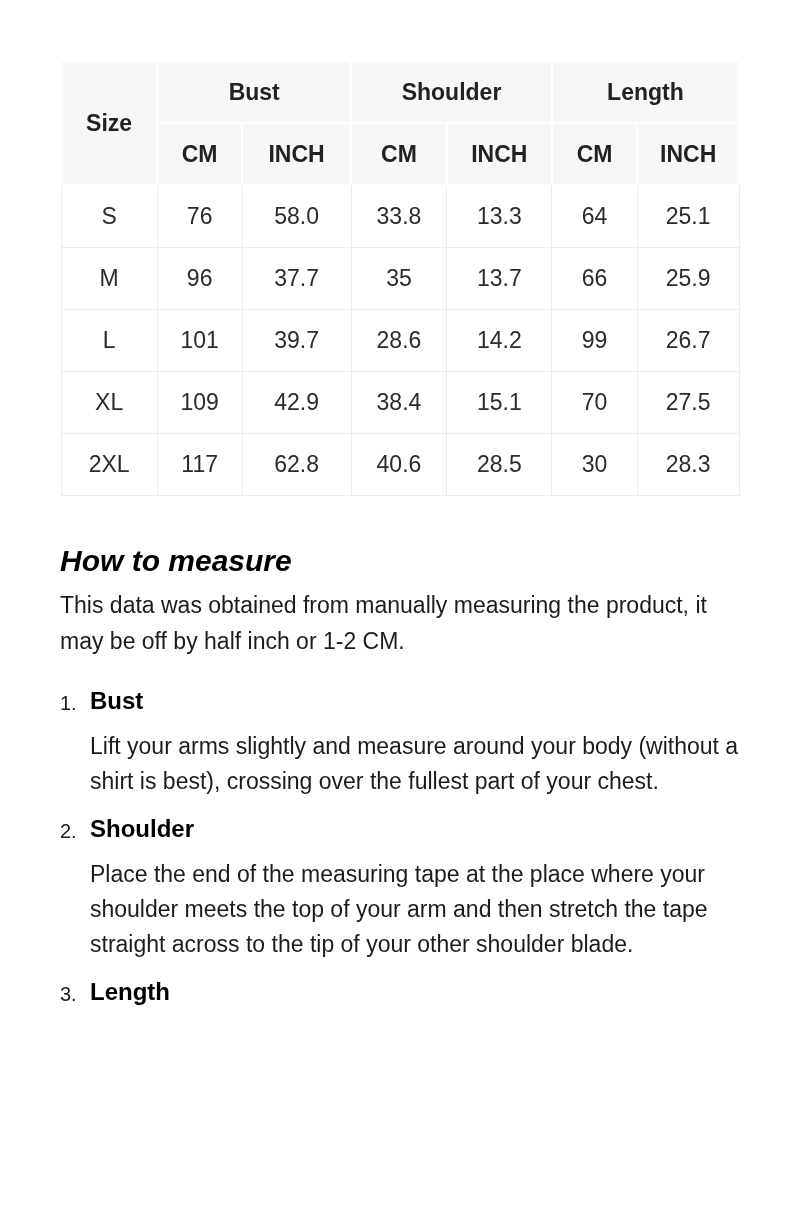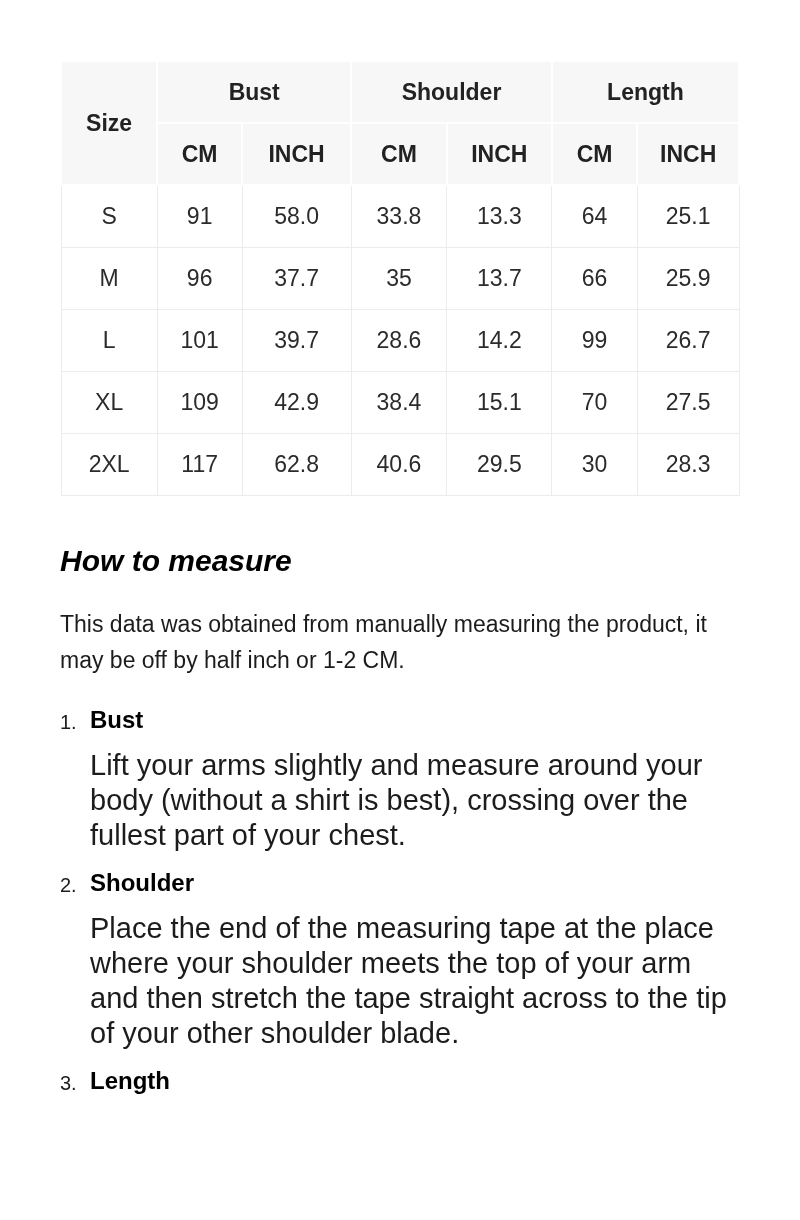--- a/index.html
+++ b/index.html
@@ -40,21 +40,21 @@
   
   .htm-title {
     margin-top: 46px;
     font-size: 30px;
     line-height: 38px;
     font-weight: 700;
     color: #000000;
     font-style: italic;
   }
   .htm-intro {
-    margin-top: 26px;
+    margin-top: 7px;
     font-size: 23px;
     line-height: 36px;
     color: #1c1c1c;
   }
   .steps { margin-top: 26px; }
   .step { display: flex; margin-bottom: 14px; }
   .step-number {
     width: 30px;
     flex: 0 0 30px;
     font-size: 20px;
@@ -64,21 +64,21 @@
   }
   .step-body { flex: 1; }
   .step-term {
     font-size: 24px;
     line-height: 32px;
     font-weight: 700;
     color: #000000;
   }
   .step-desc {
     margin-top: 12px;
-    font-size: 29px;
+    font-size: 23px;
     line-height: 35px;
     color: #1c1c1c;
     max-width: 650px;
   }
 </style>
 </head>
 <body>
 
 <div class="page">
 
@@ -102,21 +102,21 @@
     <tr>
       <th>CM</th>
       <th>INCH</th>
       <th>CM</th>
       <th>INCH</th>
       <th>CM</th>
       <th>INCH</th>
     </tr>
     <tr>
       <td>S</td>
-      <td>91</td>
+      <td>76</td>
       <td>58.0</td>
       <td>33.8</td>
       <td>13.3</td>
       <td>64</td>
       <td>25.1</td>
     </tr>
     <tr>
       <td>M</td>
       <td>96</td>
       <td>37.7</td>
@@ -141,21 +141,21 @@
       <td>38.4</td>
       <td>15.1</td>
       <td>70</td>
       <td>27.5</td>
     </tr>
     <tr>
       <td>2XL</td>
       <td>117</td>
       <td>62.8</td>
       <td>40.6</td>
-      <td>29.5</td>
+      <td>28.5</td>
       <td>30</td>
       <td>28.3</td>
     </tr>
   </tbody>
     </table>
 
   <h2 class="htm-title">How to measure</h2>
 
   <p class="htm-intro">This data was obtained from manually measuring the product, it may be off by half inch or 1-2 CM.</p>
 

